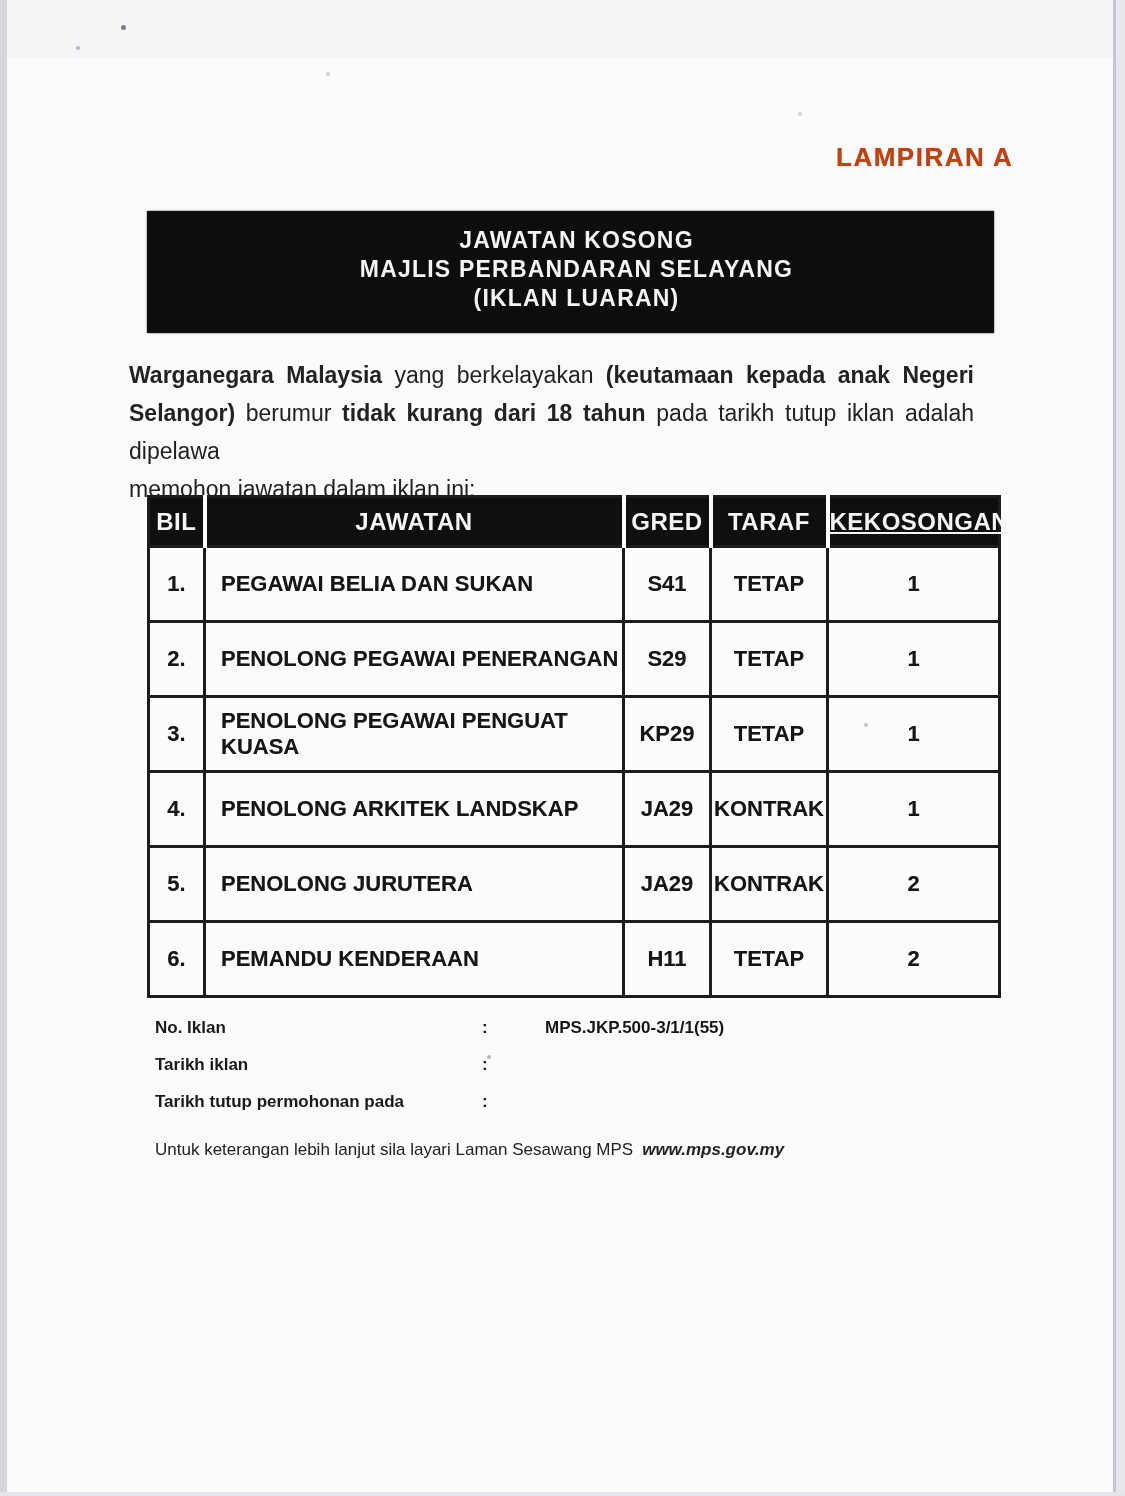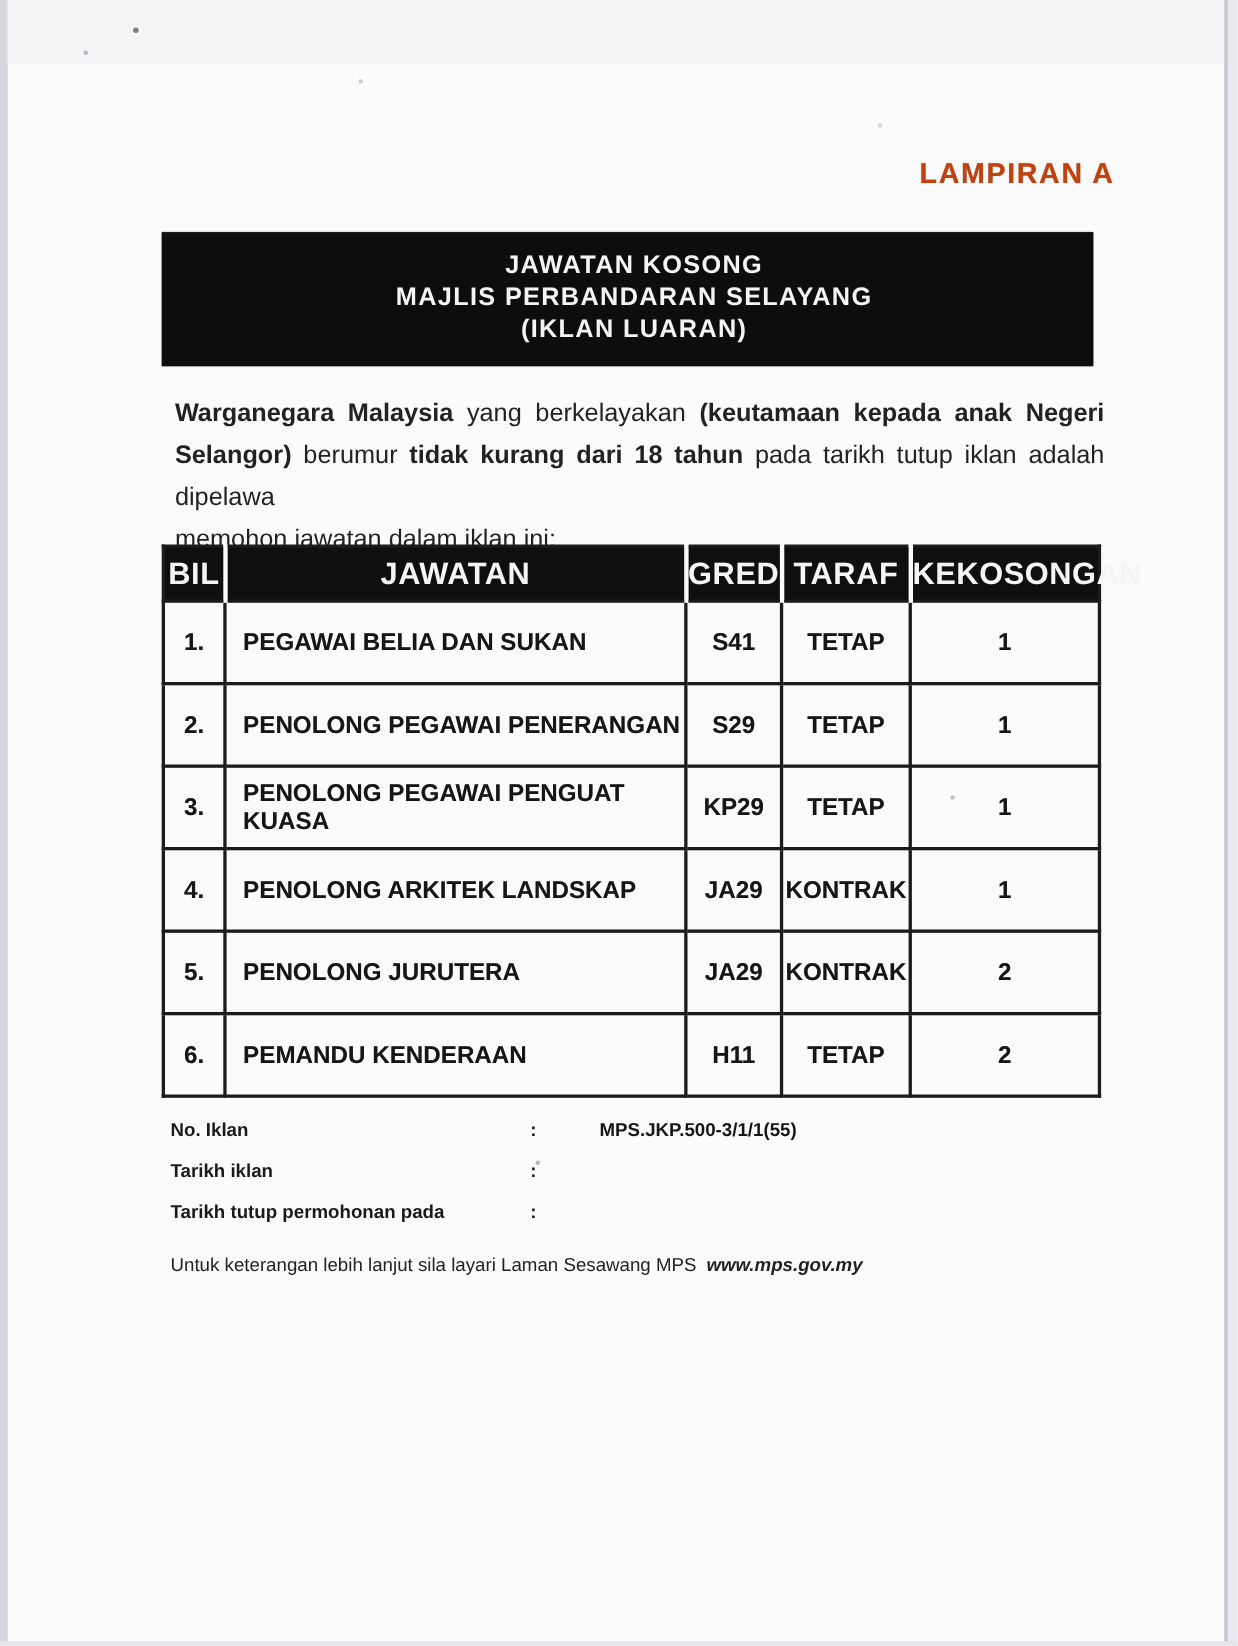--- a/index.html
+++ b/index.html
@@ -50,48 +50,48 @@
     padding-top: 15px;
     box-shadow: 0 0 2px rgba(0,0,0,0.6);
     padding-left: 12px;
   }
   .title-box .t-line {
     font-size: 23px; font-weight: bold; line-height: 29px; letter-spacing: 1.2px;
   }
 
   
   .intro {
-    position: absolute; left: 159px; top: 356px; width: 845px;
+    position: absolute; left: 129px; top: 356px; width: 845px;
     font-size: 23px; color: #222;
   }
   .intro-line {
     line-height: 38px;
     text-align: justify;
     text-align-last: justify;
     white-space: normal;
   }
   .intro-line.last { text-align-last: left; }
   .intro .seg { font-weight: normal; }
   .intro .seg.bold { font-weight: bold; }
 
   
   table.vacancies {
     position: absolute; left: 147px; top: 495px; width: 851px;
     border-collapse: collapse; table-layout: fixed;
     font-family: "Liberation Sans", sans-serif;
   }
   table.vacancies th {
     background: #0f0f0f; color: #f5f5f5;
-    font-size: 28px; font-weight: bold; letter-spacing: 0.5px;
+    font-size: 24px; font-weight: bold; letter-spacing: 0.5px;
     height: 50px; text-align: center; vertical-align: middle;
     border-top: 3px solid #1c1c1c; border-bottom: 3px solid #1c1c1c;
     border-left: 4px solid #fbfbfc; border-right: 4px solid #fbfbfc;
   }
   table.vacancies th:first-child { border-left: 3px solid #1c1c1c; }
-  table.vacancies th:last-child { border-right: 3px solid #1c1c1c; }
+  table.vacancies th:last-child { border-right: 3px solid #1c1c1c; text-decoration: underline; }
   table.vacancies td {
     border: 3px solid #1c1c1c;
     height: 75px; vertical-align: middle;
     font-size: 22px; font-weight: bold; color: #161616;
     text-align: center;
     text-shadow: 0 0 0.5px rgba(0,0,0,0.4);
   }
   table.vacancies td.col-jawatan { text-align: left; padding-left: 15px; }
 
   

